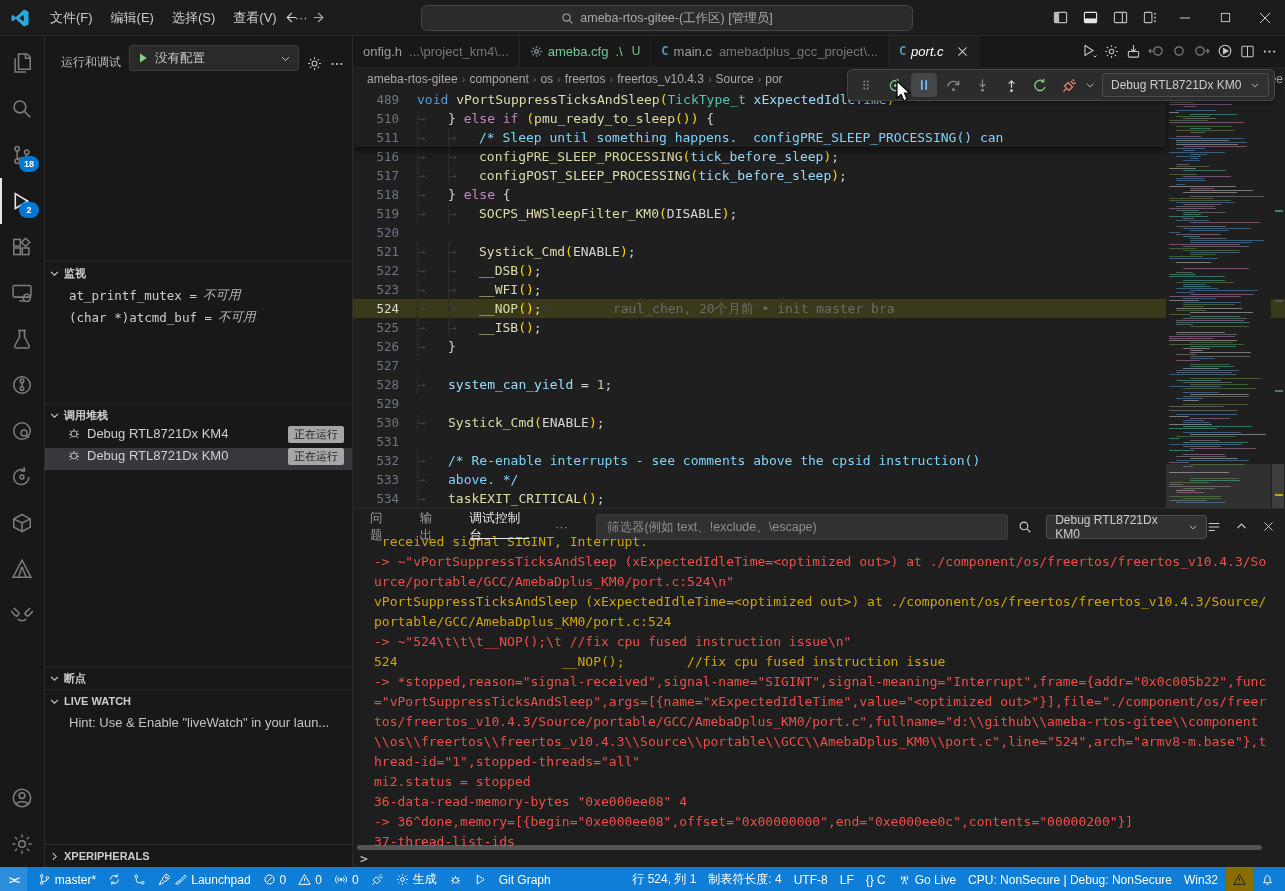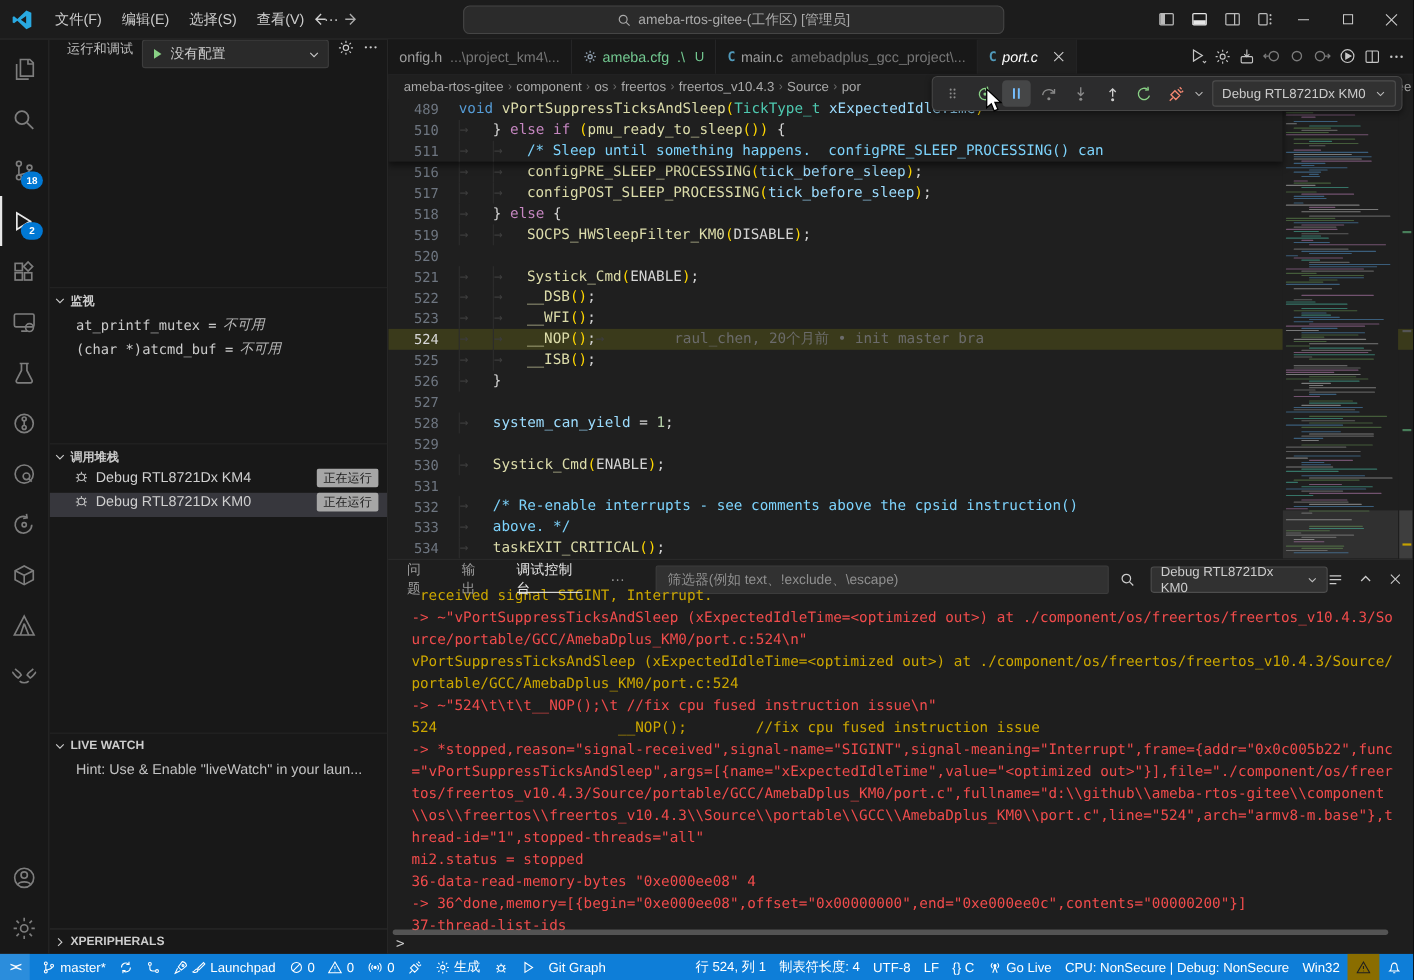--- a/index.html
+++ b/index.html
@@ -26,21 +26,21 @@
   
   .activitybar{width:44px;background:#181818;border-right:1px solid #2b2b2b;display:flex;flex-direction:column;align-items:center;padding-top:4px}
   .abitem{width:44px;height:46px;display:flex;align-items:center;justify-content:center;color:#7d7d7d;position:relative}
   .abitem.active{color:#e7e7e7;box-shadow:inset 2px 0 0 #e7e7e7}
   .abbadge{position:absolute;right:5px;bottom:6px;background:#0078d4;color:#fff;font-size:9px;min-width:16px;height:16px;
            border-radius:9px;display:flex;align-items:center;justify-content:center;padding:0 2px;font-weight:bold}
   .abspacer{flex:1}
 
   
   .sidebar{width:307px;background:#181818;border-right:1px solid #2b2b2b;display:flex;flex-direction:column;overflow:hidden}
-  .sbheader{height:35px;display:flex;align-items:flex-start;padding:0 8px 0 16px;gap:8px;flex:none}
+  .sbheader{height:35px;display:flex;align-items:flex-end;padding:0 8px 0 16px;gap:8px;flex:none}
   .sbtitle{font-size:12px;color:#bbbbbb;white-space:nowrap}
   .cfgcombo{height:24px;background:#2a2a2a;border:1px solid #3c3c3c;border-radius:3px;display:flex;align-items:center;
             gap:6px;padding:0 7px;color:#cccccc;font-size:12.5px;flex:1;min-width:0}
   .sechead{height:22px;display:flex;align-items:center;gap:4px;padding-left:4px;font-size:11px;font-weight:bold;color:#cccccc;
            border-top:1px solid #242424;flex:none}
   .sechead .chev{color:#cccccc}
   .secbody{flex:none;overflow:hidden}
   .watchrow{height:22px;display:flex;align-items:center;padding-left:24px;font-size:12.5px;color:#cccccc;font-family:"DejaVu Sans Mono",monospace}
   .watchval{font-style:italic;color:#b9b9b9;margin-left:6px}
   .csrow{height:22px;display:flex;align-items:flex-start;padding:0 8px 0 22px;gap:6px;font-size:13px;color:#cfcfcf}
@@ -400,20 +400,28 @@
               <svg width="14" height="14" viewBox="0 0 16 16" fill="none" stroke="#c5c5c5" stroke-width="1.1">
                 <circle cx="8" cy="9" r="3.4"></circle>
                 <path d="M8 5.6V3.4M5 7 3.2 5.4M11 7l1.8-1.6M4.6 9.5H2.2M13.8 9.5h-2.4M5 12l-1.8 1.8M11 12l1.8 1.8"></path>
               </svg>
             </span>
             <span>Debug RTL8721Dx KM0</span>
             <span class="csbadge">正在运行</span>
           </div>
         </div>
 
+      <div class="sechead">
+        <span class="chev ic">
+            <svg width="11" height="11" viewBox="0 0 16 16" fill="none" stroke="#ccc" stroke-width="1.5">
+              <path d="M3 5.5l5 5 5-5"></path>
+            </svg>
+          </span>
+        <span>断点</span>
+      </div>
 
       <div class="sechead">
         <span class="chev ic">
             <svg width="11" height="11" viewBox="0 0 16 16" fill="none" stroke="#ccc" stroke-width="1.5">
               <path d="M3 5.5l5 5 5-5"></path>
             </svg>
           </span>
         <span>LIVE WATCH</span>
       </div>
       <div class="hintrow">Hint: Use &amp; Enable "liveWatch" in your laun...</div>

